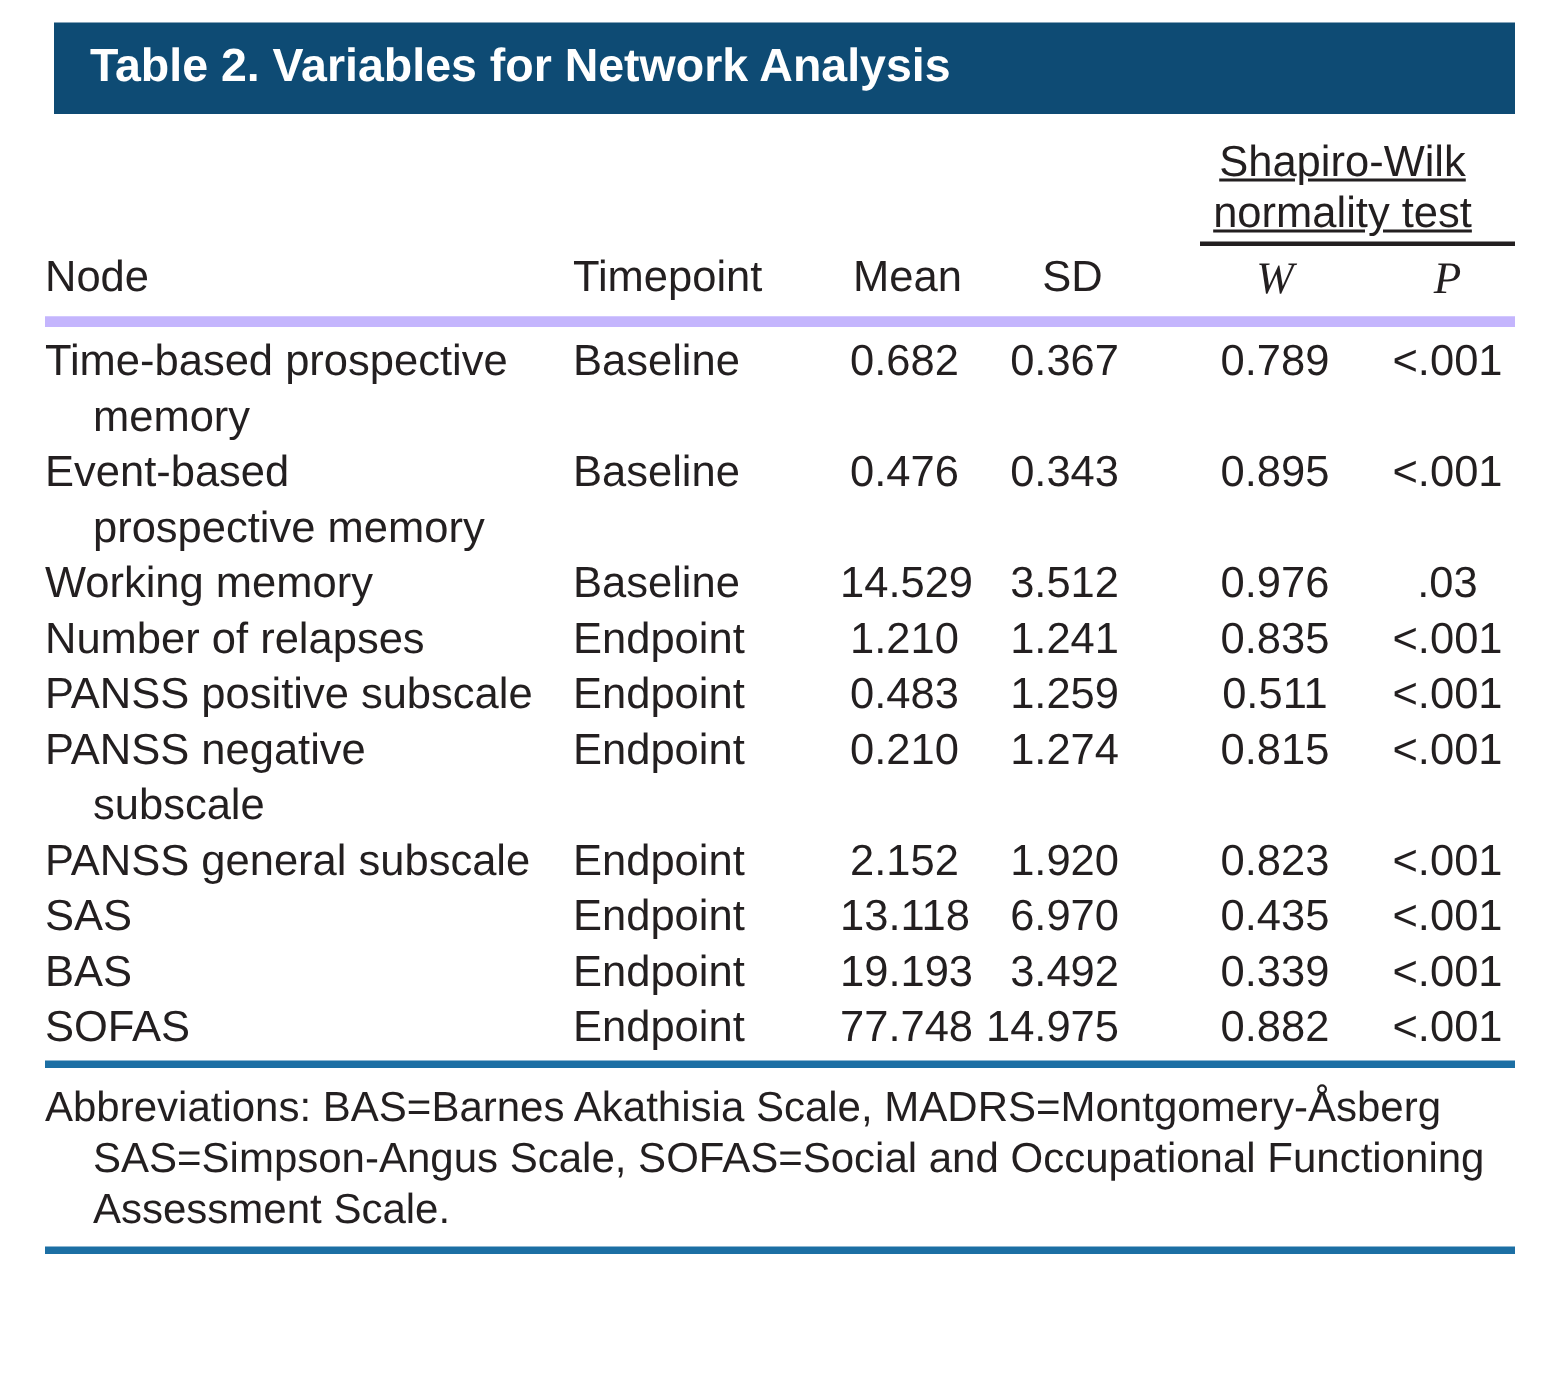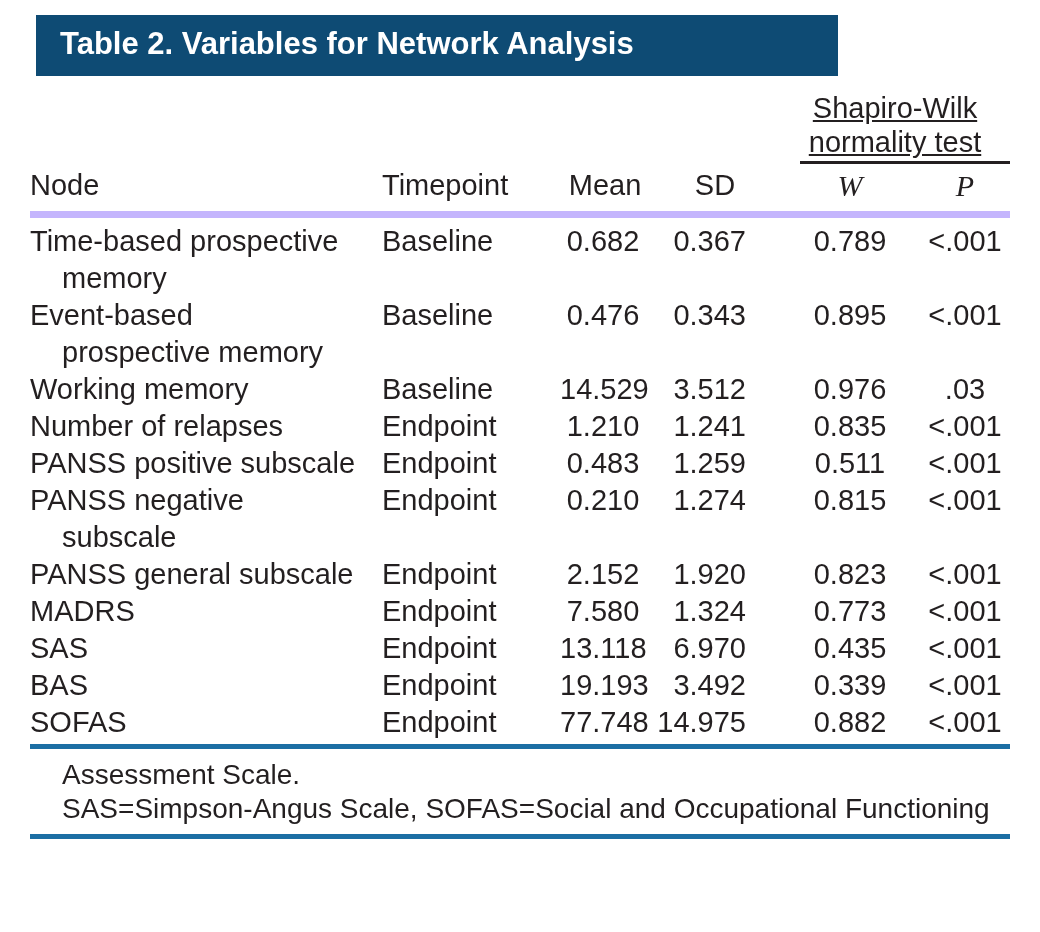--- a/index.html
+++ b/index.html
@@ -13,21 +13,21 @@
     overflow: hidden;
   }
   .page {
     padding: 15px 30px 0 30px;
     width: 1040px;
   }
 
   
   .title-bar {
     margin-left: 6px;
-    width: 802px;
+    width: 974px;
     background: #0e4b74;
     color: #ffffff;
     font-size: 31px;
     font-weight: bold;
     line-height: 38px;
     padding: 10px 10px 13px 24px;
     letter-spacing: 0px;
   }
 
   
@@ -200,31 +200,20 @@
           <div class="n2"></div>
         </td>
         <td class="c-time">Endpoint</td>
         <td class="c-mean">2.152</td>
         <td class="c-sd">1.920</td>
         <td class="c-w">0.823</td>
         <td class="c-p">&lt;.001</td>
       </tr>
       <tr>
         <td class="c-node">
-          <div class="n1">MADRS</div>
-          <div class="n2"></div>
-        </td>
-        <td class="c-time">Endpoint</td>
-        <td class="c-mean">7.580</td>
-        <td class="c-sd">1.324</td>
-        <td class="c-w">0.773</td>
-        <td class="c-p">&lt;.001</td>
-      </tr>
-      <tr>
-        <td class="c-node">
           <div class="n1">SAS</div>
           <div class="n2"></div>
         </td>
         <td class="c-time">Endpoint</td>
         <td class="c-mean">13.118</td>
         <td class="c-sd">6.970</td>
         <td class="c-w">0.435</td>
         <td class="c-p">&lt;.001</td>
       </tr>
       <tr>
@@ -248,19 +237,20 @@
         <td class="c-sd">14.975</td>
         <td class="c-w">0.882</td>
         <td class="c-p">&lt;.001</td>
       </tr>
     </tbody>
   </table>
 
   <div class="rule-blue rule-top"></div>
 
   <div class="footnote">
+    <div class="fline">Abbreviations: BAS=Barnes Akathisia Scale, MADRS=Montgomery-Åsberg</div>
+    <div class="fline indent">SAS=Simpson-Angus Scale, SOFAS=Social and Occupational Functioning</div>
     <div class="fline indent">Assessment Scale.</div>
-    <div class="fline indent">SAS=Simpson-Angus Scale, SOFAS=Social and Occupational Functioning</div>
   </div>
 
   <div class="rule-blue rule-bottom"></div>
 
 </div>
 
 </body></html>

